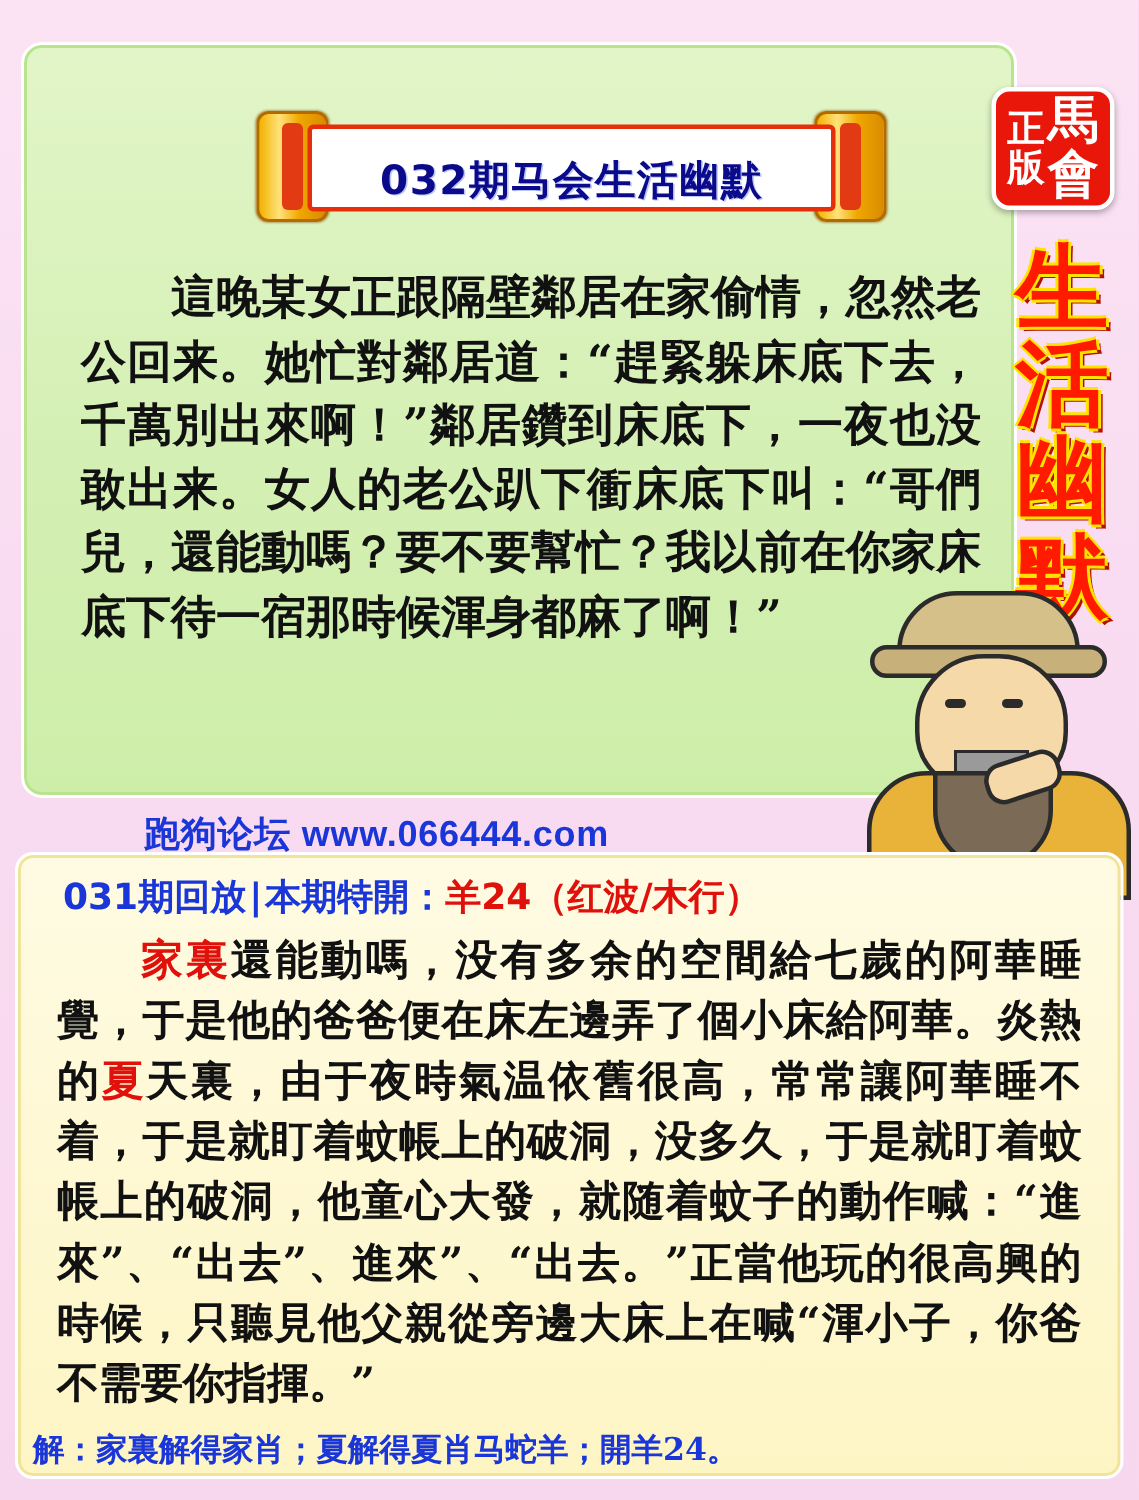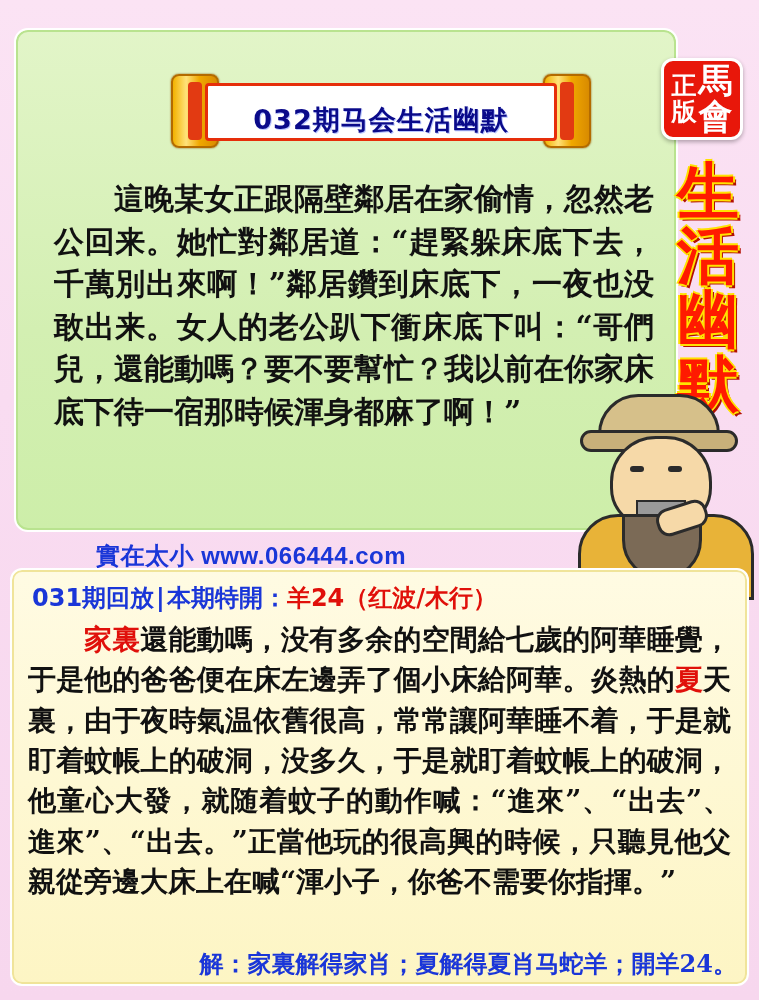--- a/index.html
+++ b/index.html
@@ -247,21 +247,21 @@
     left: 10px;
     top: 568px;
     width: 739px;
     height: 418px;
     background: #fff9d6;
     background: linear-gradient(180deg,#fffbe3 0%, #fdf5c4 100%);
     border: 2px solid #ffffff;
     border-radius: 12px;
     box-shadow: 0 0 0 2px #f0e49a inset;
     box-sizing: border-box;
-    padding: 8px 14px;
+    padding: 8px 24px;
   }
   .recap-line {
     font-size: 24px;
     color: #1a36d8;
     font-weight: bold;
     white-space: nowrap;
     font-family: "DejaVu Sans", "Liberation Sans", sans-serif;
     margin: 4px 0 6px 6px;
   }
   .recap-line .sep { color: #1a36d8; margin: 0 2px; }
@@ -277,22 +277,22 @@
     font-weight: 600;
     margin: 0 2px;
   }
   .story-text .red { color: #e0100a; }
 
   .answer-line {
     position: absolute;
     left: 10px;
     right: 10px;
     bottom: 4px;
-    text-align: right;
-    font-size: 24px;
+    text-align: left;
+    font-size: 21px;
     font-weight: bold;
     color: #1a36d8;
     font-family: "DejaVu Serif", "Liberation Serif", serif;
     white-space: nowrap;
   }
 </style>
 </head>
 <body>
 
 <div class="page">
@@ -303,21 +303,21 @@
       <div class="roll left"></div>
       <div class="roll right"></div>
       <div class="sheet">
         <span class="banner-title">032期马会生活幽默</span>
       </div>
     </div>
 
     <div class="joke-text">這晚某女正跟隔壁鄰居在家偷情，忽然老公回来。她忙對鄰居道：“趕緊躲床底下去，千萬別出來啊！”鄰居鑽到床底下，一夜也没敢出来。女人的老公趴下衝床底下叫：“哥們兒，還能動嗎？要不要幫忙？我以前在你家床底下待一宿那時候渾身都麻了啊！”</div>
   </div>
 
-  <div class="site-line">實在太小 www.066444.com</div>
+  <div class="site-line">跑狗论坛 www.066444.com</div>
 
   <div class="logo-badge">
     <div class="col small">
       <span>正</span>
       <span>版</span>
     </div>
     <div class="col big">
       <span>馬</span>
       <span>會</span>
     </div>

